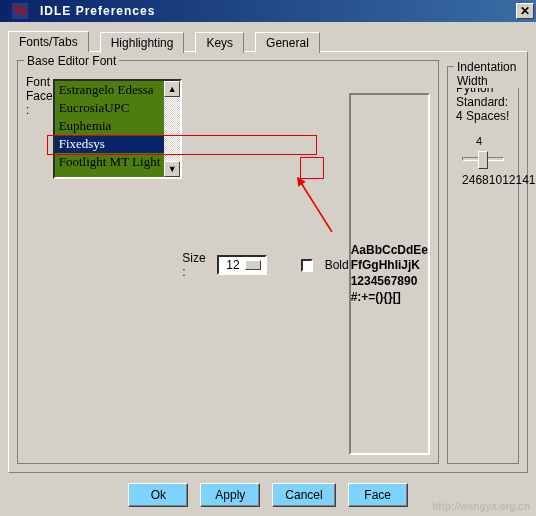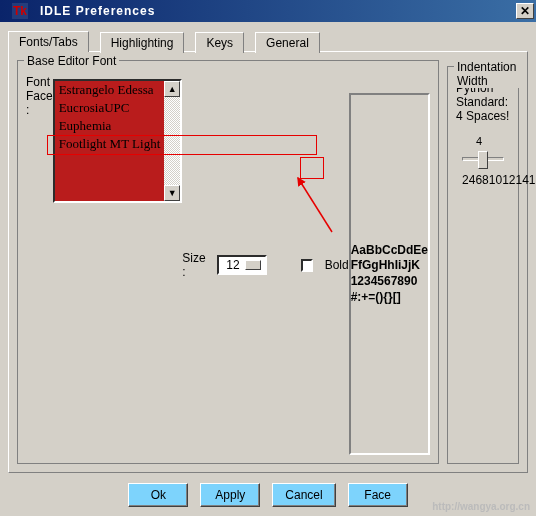--- a/index.html
+++ b/index.html
@@ -16,21 +16,21 @@
 .tab:not(.active) { border-color: #fff #808080 transparent #fff; top: 2px; }
 
 .tab-content { border: 1px solid; border-color: #fff #808080 #808080 #fff; margin: 0 8px; padding: 8px; height: 422px; display: flex; gap: 8px; }
 
 .groupbox { border: 1px solid #808080; position: relative; padding: 14px 8px 8px; }
 .groupbox .legend { position: absolute; top: -7px; left: 6px; background: #d4d0c8; padding: 0 3px; }
 
 .left-group { flex: 1; display: flex; flex-direction: row; }
 .right-group { width: 202px; margin-top: 6px; }
 
-.listbox { background: #b91c1c; border: 2px inset #fff; border-color: #808080 #fff #fff #808080; height: 124px; margin-top: 4px; display: flex; }
+.listbox { background: #4d7c0f; border: 2px inset #fff; border-color: #808080 #fff #fff #808080; height: 100px; margin-top: 4px; display: flex; }
 .listbox-items { flex: 1; overflow: hidden; }
 .listbox-item { padding: 1px 4px; font-family: serif; font-size: 13px; white-space: nowrap; }
 .listbox-item.selected { background: #0a246a; color: white; }
 .scrollbar { width: 16px; background: #d4d0c8; display: flex; flex-direction: column; }
 .scroll-btn { height: 16px; border: 1px solid; border-color: #fff #404040 #404040 #fff; display: flex; align-items: center; justify-content: center; font-size: 9px; }
 .scroll-track { flex: 1; background: repeating-conic-gradient(#d4d0c8 0 25%, #fff 0 50%) 0 0/2px 2px; }
 
 .red-highlight { position: absolute; border: 1.5px solid #e60000; pointer-events: none; }
 
 .size-row { display: flex; align-items: center; gap: 8px; margin: 10px 0; }
@@ -81,20 +81,21 @@
   <div class="groupbox left-group">
     <span class="legend">Base Editor Font</span>
     <div>Font Face :</div>
 
     <div style="position:relative;">
       <div class="listbox">
         <div class="listbox-items">
           <div class="listbox-item">Estrangelo Edessa</div>
           <div class="listbox-item">EucrosiaUPC</div>
           <div class="listbox-item">Euphemia</div>
+          <div class="listbox-item selected">Fixedsys</div>
           <div class="listbox-item">Footlight MT Light</div>
         </div>
         <div class="scrollbar">
           <div class="scroll-btn">▲</div>
           <div class="scroll-track"></div>
           <div class="scroll-btn">▼</div>
         </div>
       </div>
       <div class="red-highlight" style="top:60px;left:-6px;width:270px;height:20px;"></div>
       <div class="red-highlight" style="top:82px;left:247px;width:24px;height:22px;"></div>

